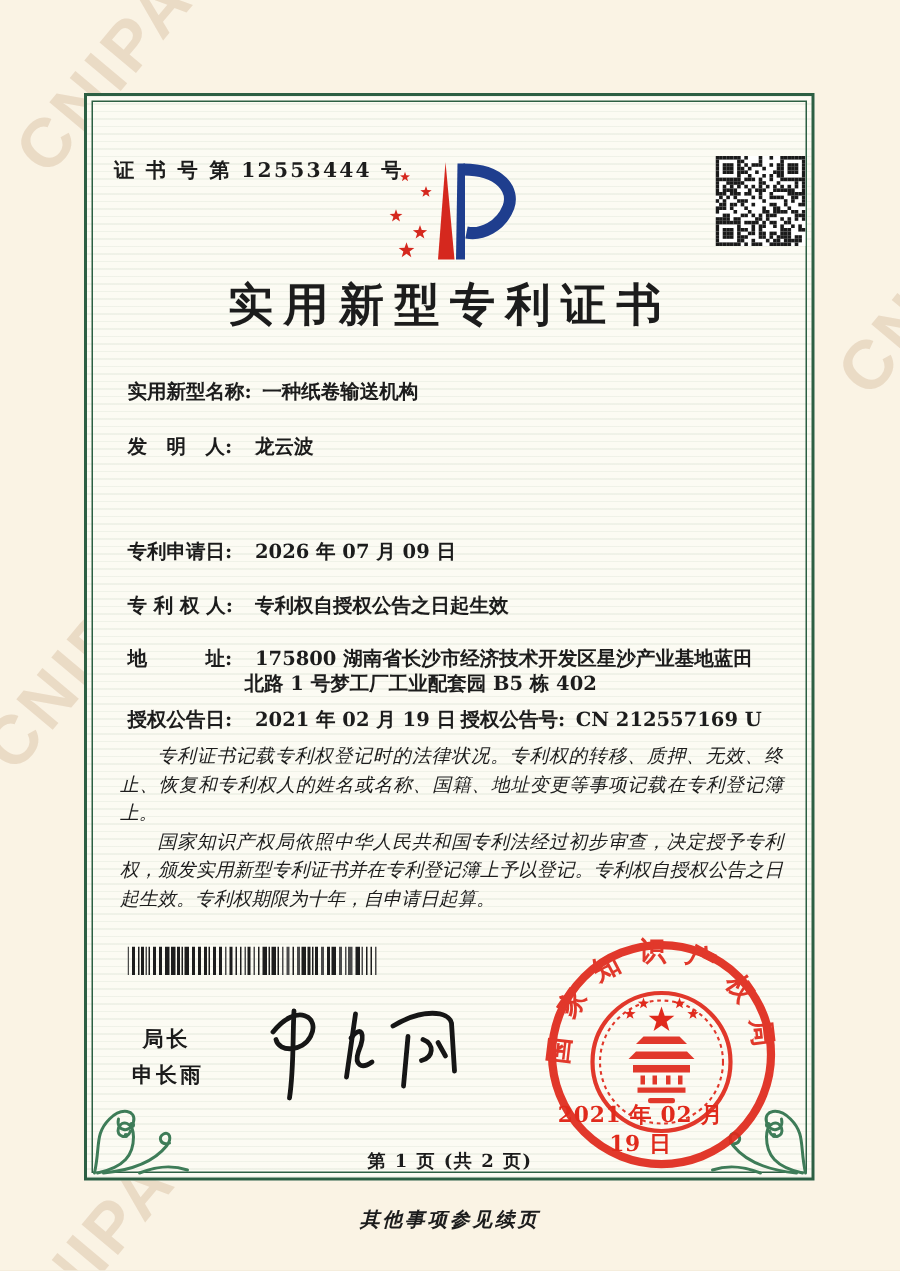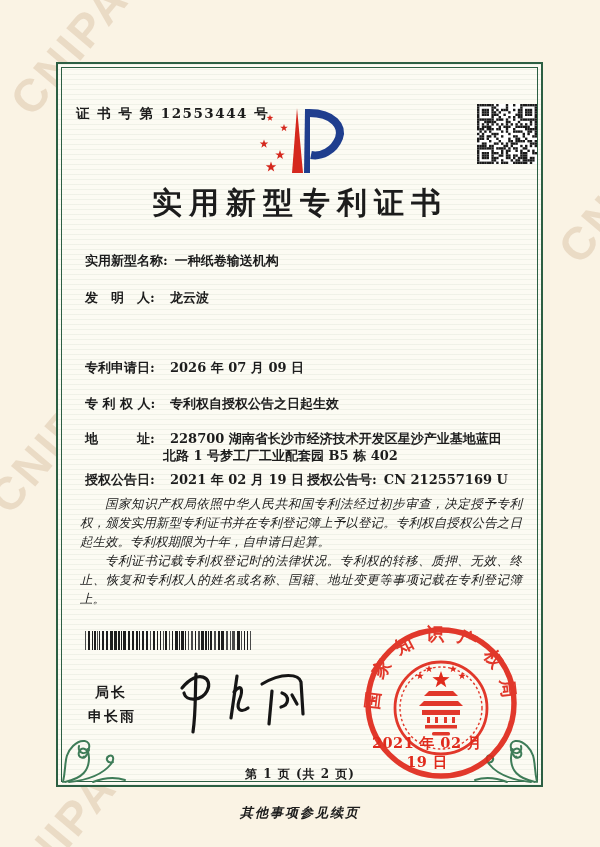--- a/index.html
+++ b/index.html
@@ -441,35 +441,35 @@
   <div class="field" style="left:85px; top:289px;">
     <span class="flabel">发　明　人:</span><span class="val">龙云波</span>
   </div>
   <div class="field" style="left:85px; top:359px;">
     <span class="flabel">专利申请日:</span><span class="val">2026 年 07 月 09 日</span>
   </div>
   <div class="field" style="left:85px; top:395px;">
     <span class="flabel">专 利 权 人:</span><span class="val">专利权自授权公告之日起生效</span>
   </div>
   <div class="field" style="left:85px; top:430px;">
-    <span class="flabel">地　　　址:</span><span class="val">228700 湖南省长沙市经济技术开发区星沙产业基地蓝田</span>
+    <span class="flabel">地　　　址:</span><span class="val">175800 湖南省长沙市经济技术开发区星沙产业基地蓝田</span>
   </div>
   <div class="field" style="left:163px; top:447px;">
     <span>北路 1 号梦工厂工业配套园 B5 栋 402</span>
   </div>
   <div class="field" style="left:85px; top:471px;">
     <span class="flabel">授权公告日:</span><span class="val">2021 年 02 月 19 日</span>
   </div>
   <div class="field" style="left:307px; top:471px;">
     <span>授权公告号:</span><span class="val">CN 212557169 U</span>
   </div>
 
   <div class="paras">
+    <p>专利证书记载专利权登记时的法律状况。专利权的转移、质押、无效、终止、恢复和专利权人的姓名或名称、国籍、地址变更等事项记载在专利登记簿上。</p>
     <p>国家知识产权局依照中华人民共和国专利法经过初步审查，决定授予专利权，颁发实用新型专利证书并在专利登记簿上予以登记。专利权自授权公告之日起生效。专利权期限为十年，自申请日起算。</p>
-    <p>专利证书记载专利权登记时的法律状况。专利权的转移、质押、无效、终止、恢复和专利权人的姓名或名称、国籍、地址变更等事项记载在专利登记簿上。</p>
   </div>
 
   <svg id="barcode-svg" class="abs" style="left:85px; top:631px;" width="170" height="19" viewBox="0 0 170 19">
       <rect x="0" y="0" width="1" height="19" fill="#4a4a4a"></rect>
       <rect x="3" y="0" width="2" height="19" fill="#1d1d1d"></rect>
       <rect x="7" y="0" width="1" height="19" fill="#1d1d1d"></rect>
       <rect x="9" y="0" width="2" height="19" fill="#1d1d1d"></rect>
       <rect x="12" y="0" width="1" height="19" fill="#4a4a4a"></rect>
       <rect x="14" y="0" width="1" height="19" fill="#1d1d1d"></rect>
       <rect x="17" y="0" width="2" height="19" fill="#1d1d1d"></rect>

